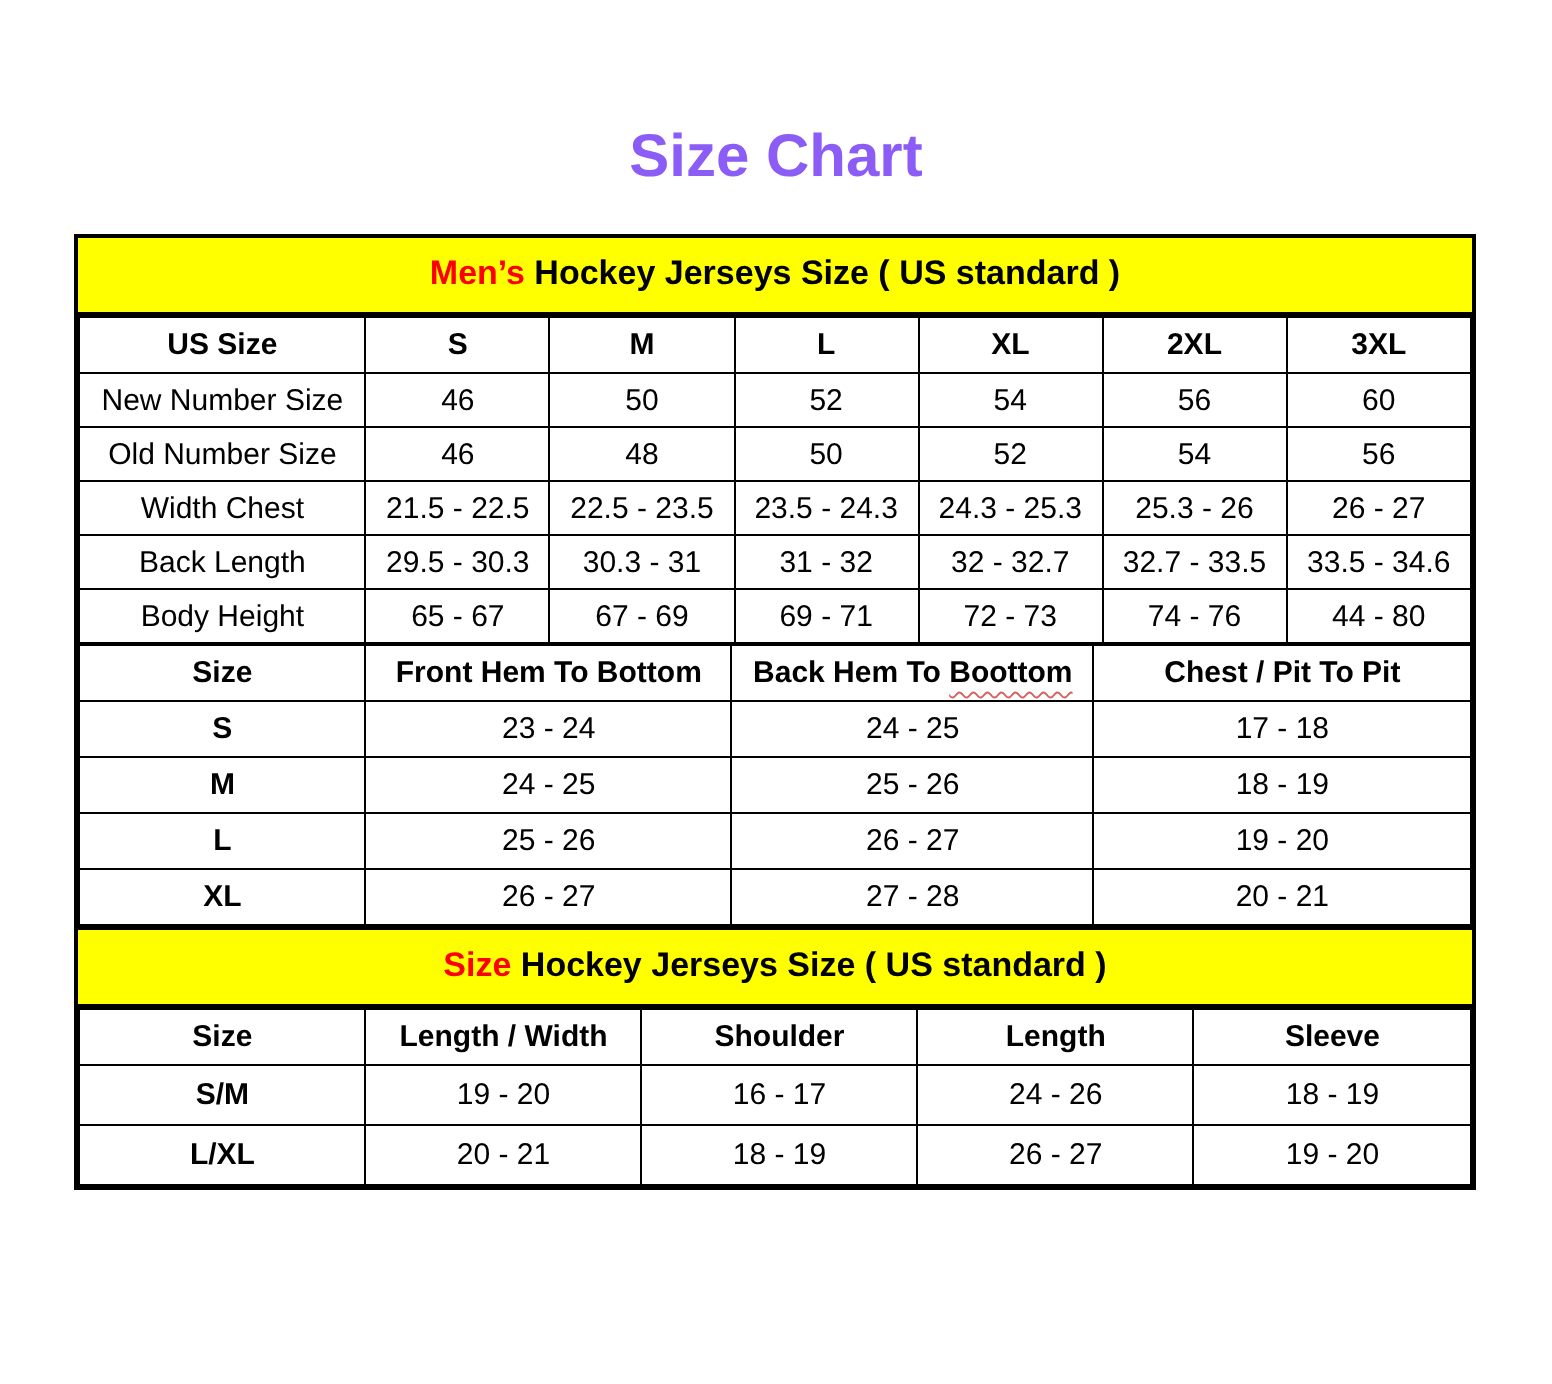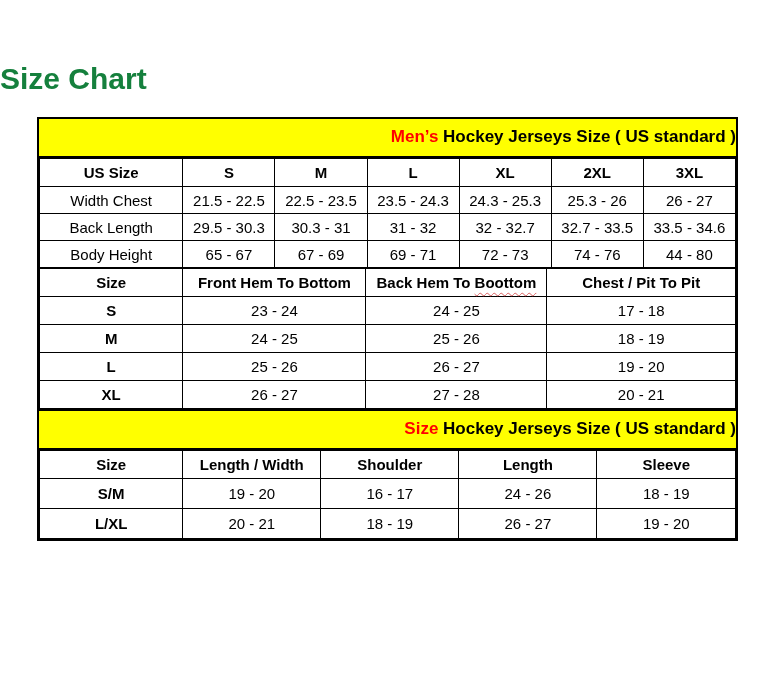--- a/index.html
+++ b/index.html
@@ -5,33 +5,34 @@
   * { box-sizing: border-box; }
   html, body {
     margin: 0; padding: 0;
     width: 776px; height: 692px;
     background: #ffffff;
     font-family: "Liberation Sans", sans-serif;
     color: #000;
   }
   .page-title {
     margin: 62px 0 21px 0;
+    text-align: center;
     font-size: 30px;
     font-weight: 700;
-    color: #15803d;
+    color: #8b5cf6;
     letter-spacing: 0px;
   }
   .chart-wrap {
     margin-left: 37px;
     width: 701px;
     border: 2px solid #000;
   }
   .band {
     background: #ffff00;
-    text-align: right;
+    text-align: center;
     font-weight: 700;
     font-size: 17px;
     padding: 8px 0 9px 0;
     border-bottom: 2px solid #000;
   }
   .band + table { }
   .band.mid { border-top: 2px solid #000; }
   .band .hl { color: #ff0000; }
   table {
     width: 100%;
@@ -85,20 +86,38 @@
         <th>S</th>
         <th>M</th>
         <th>L</th>
         <th>XL</th>
         <th>2XL</th>
         <th>3XL</th>
       </tr>
     </thead>
     <tbody>
       <tr>
+        <th>New Number Size</th>
+        <td>46</td>
+        <td>50</td>
+        <td>52</td>
+        <td>54</td>
+        <td>56</td>
+        <td>60</td>
+      </tr>
+      <tr>
+        <th>Old Number Size</th>
+        <td>46</td>
+        <td>48</td>
+        <td>50</td>
+        <td>52</td>
+        <td>54</td>
+        <td>56</td>
+      </tr>
+      <tr>
         <th>Width Chest</th>
         <td>21.5 - 22.5</td>
         <td>22.5 - 23.5</td>
         <td>23.5 - 24.3</td>
         <td>24.3 - 25.3</td>
         <td>25.3 - 26</td>
         <td>26 - 27</td>
       </tr>
       <tr>
         <th>Back Length</th>

